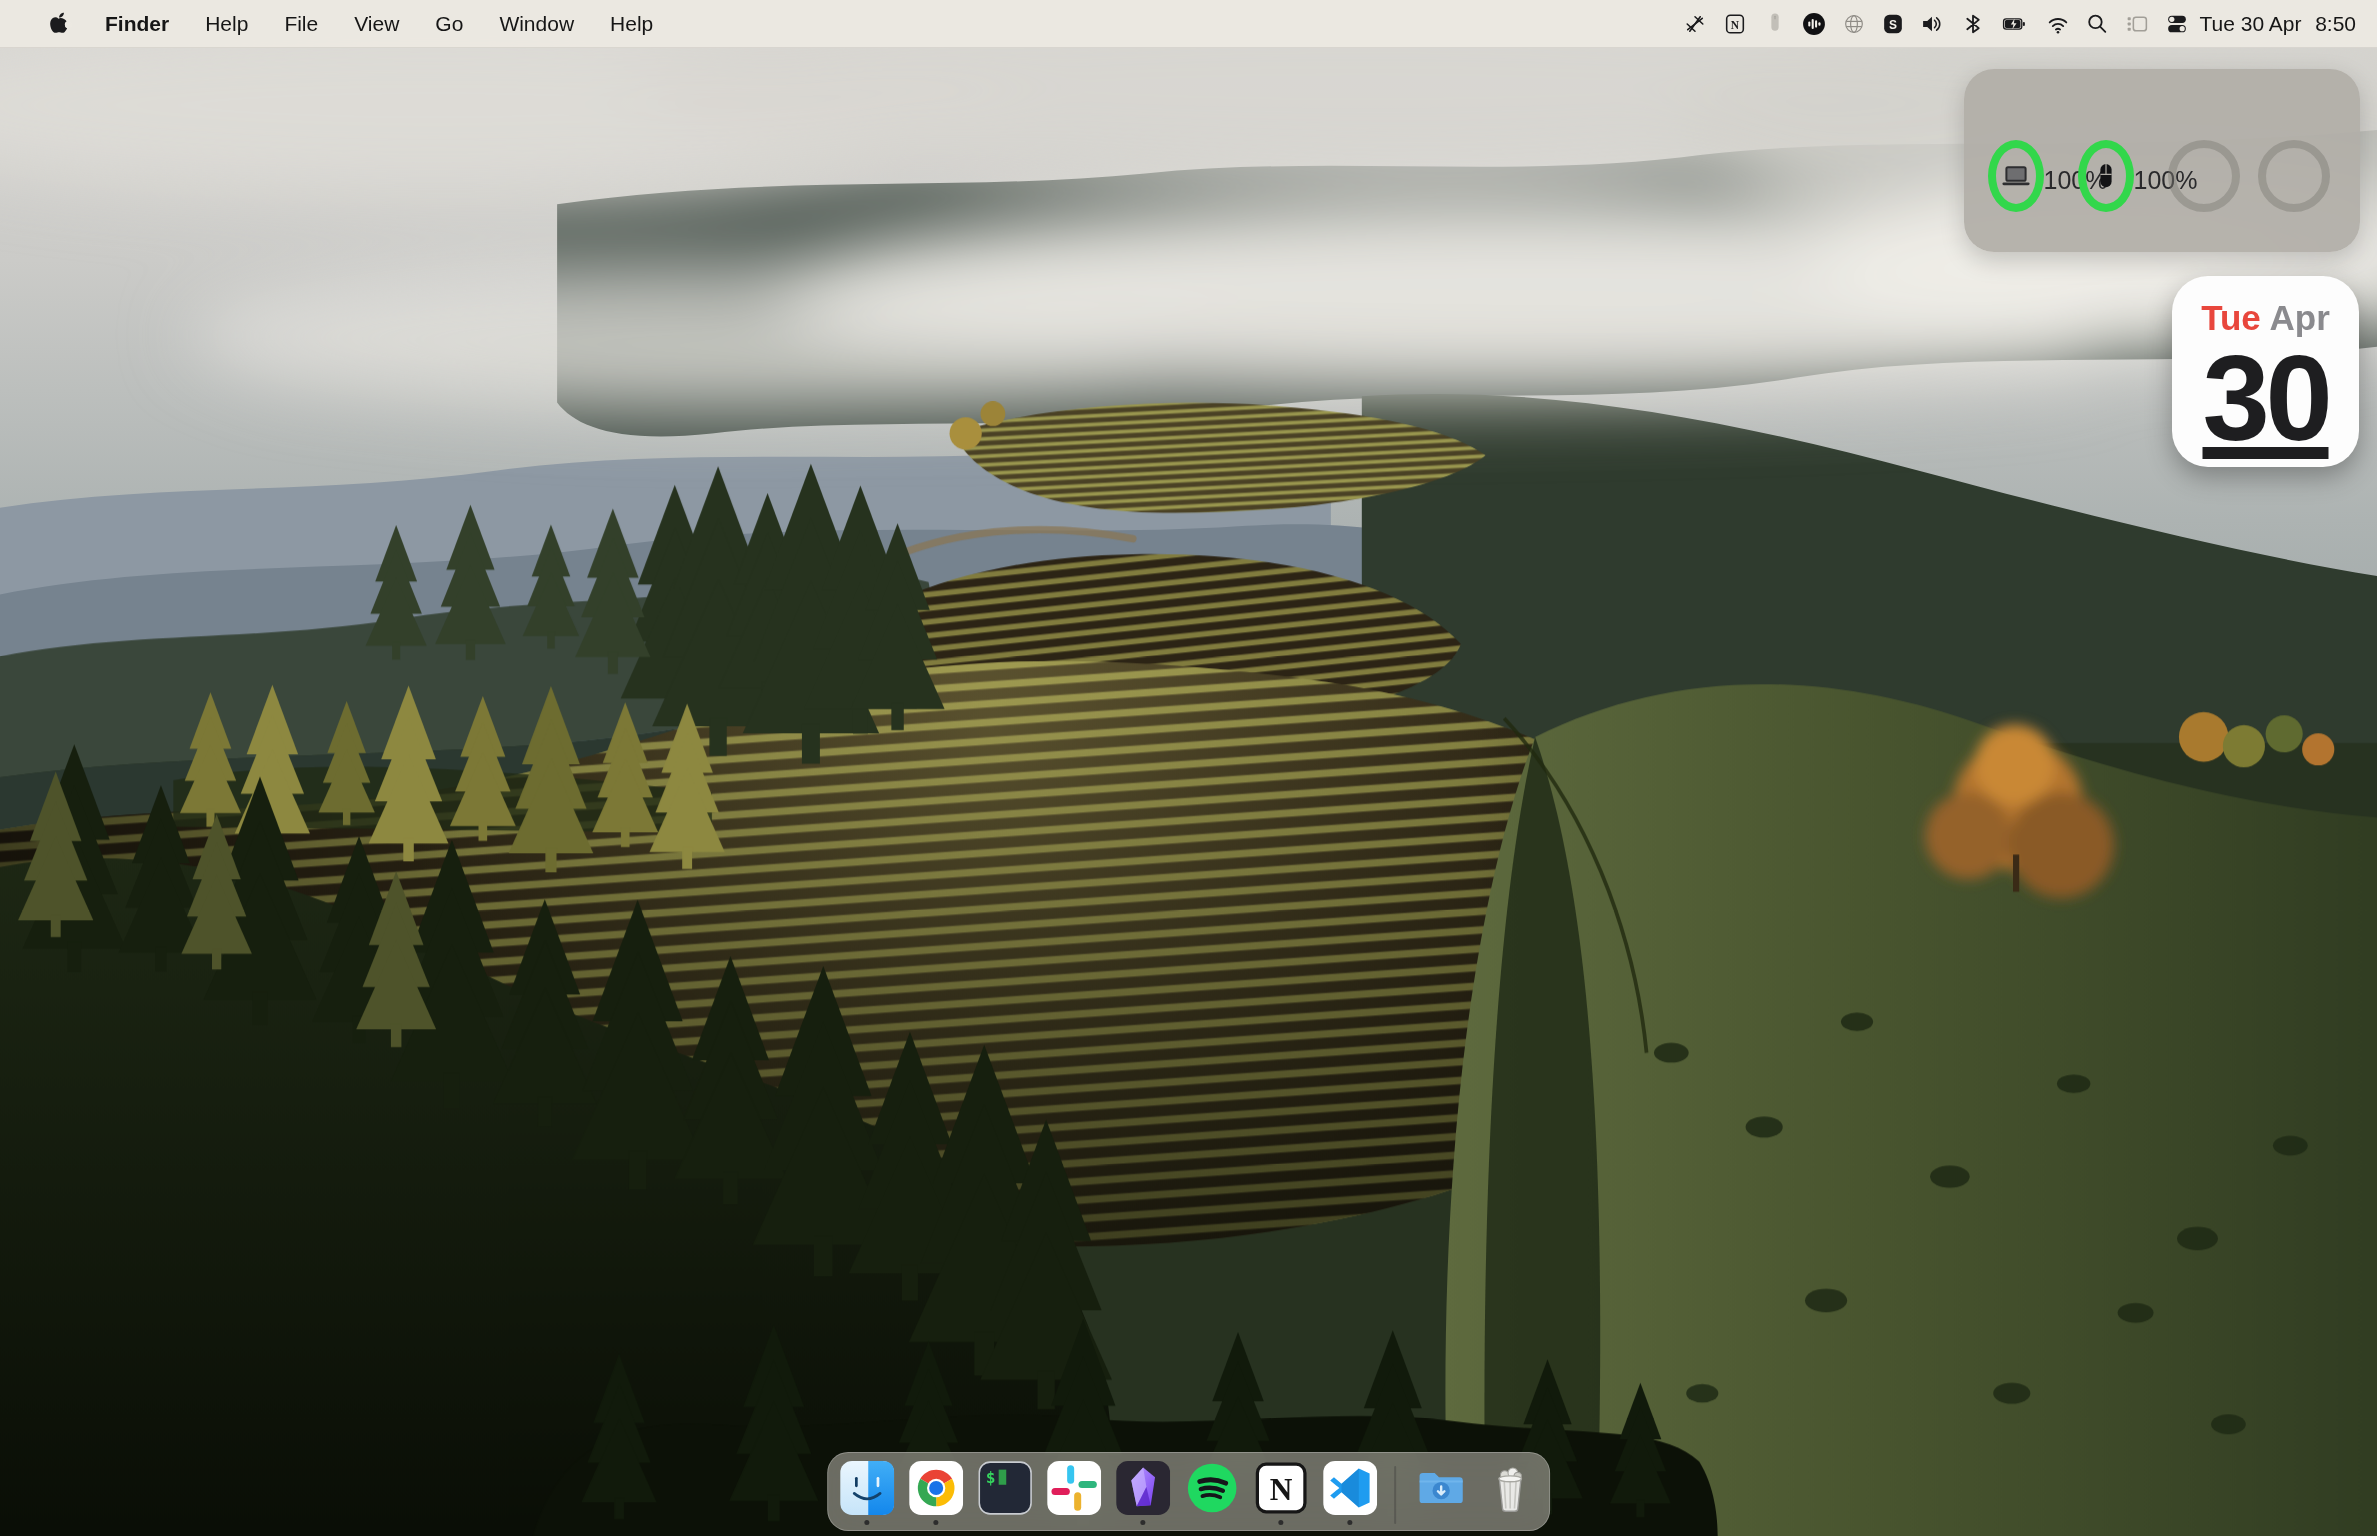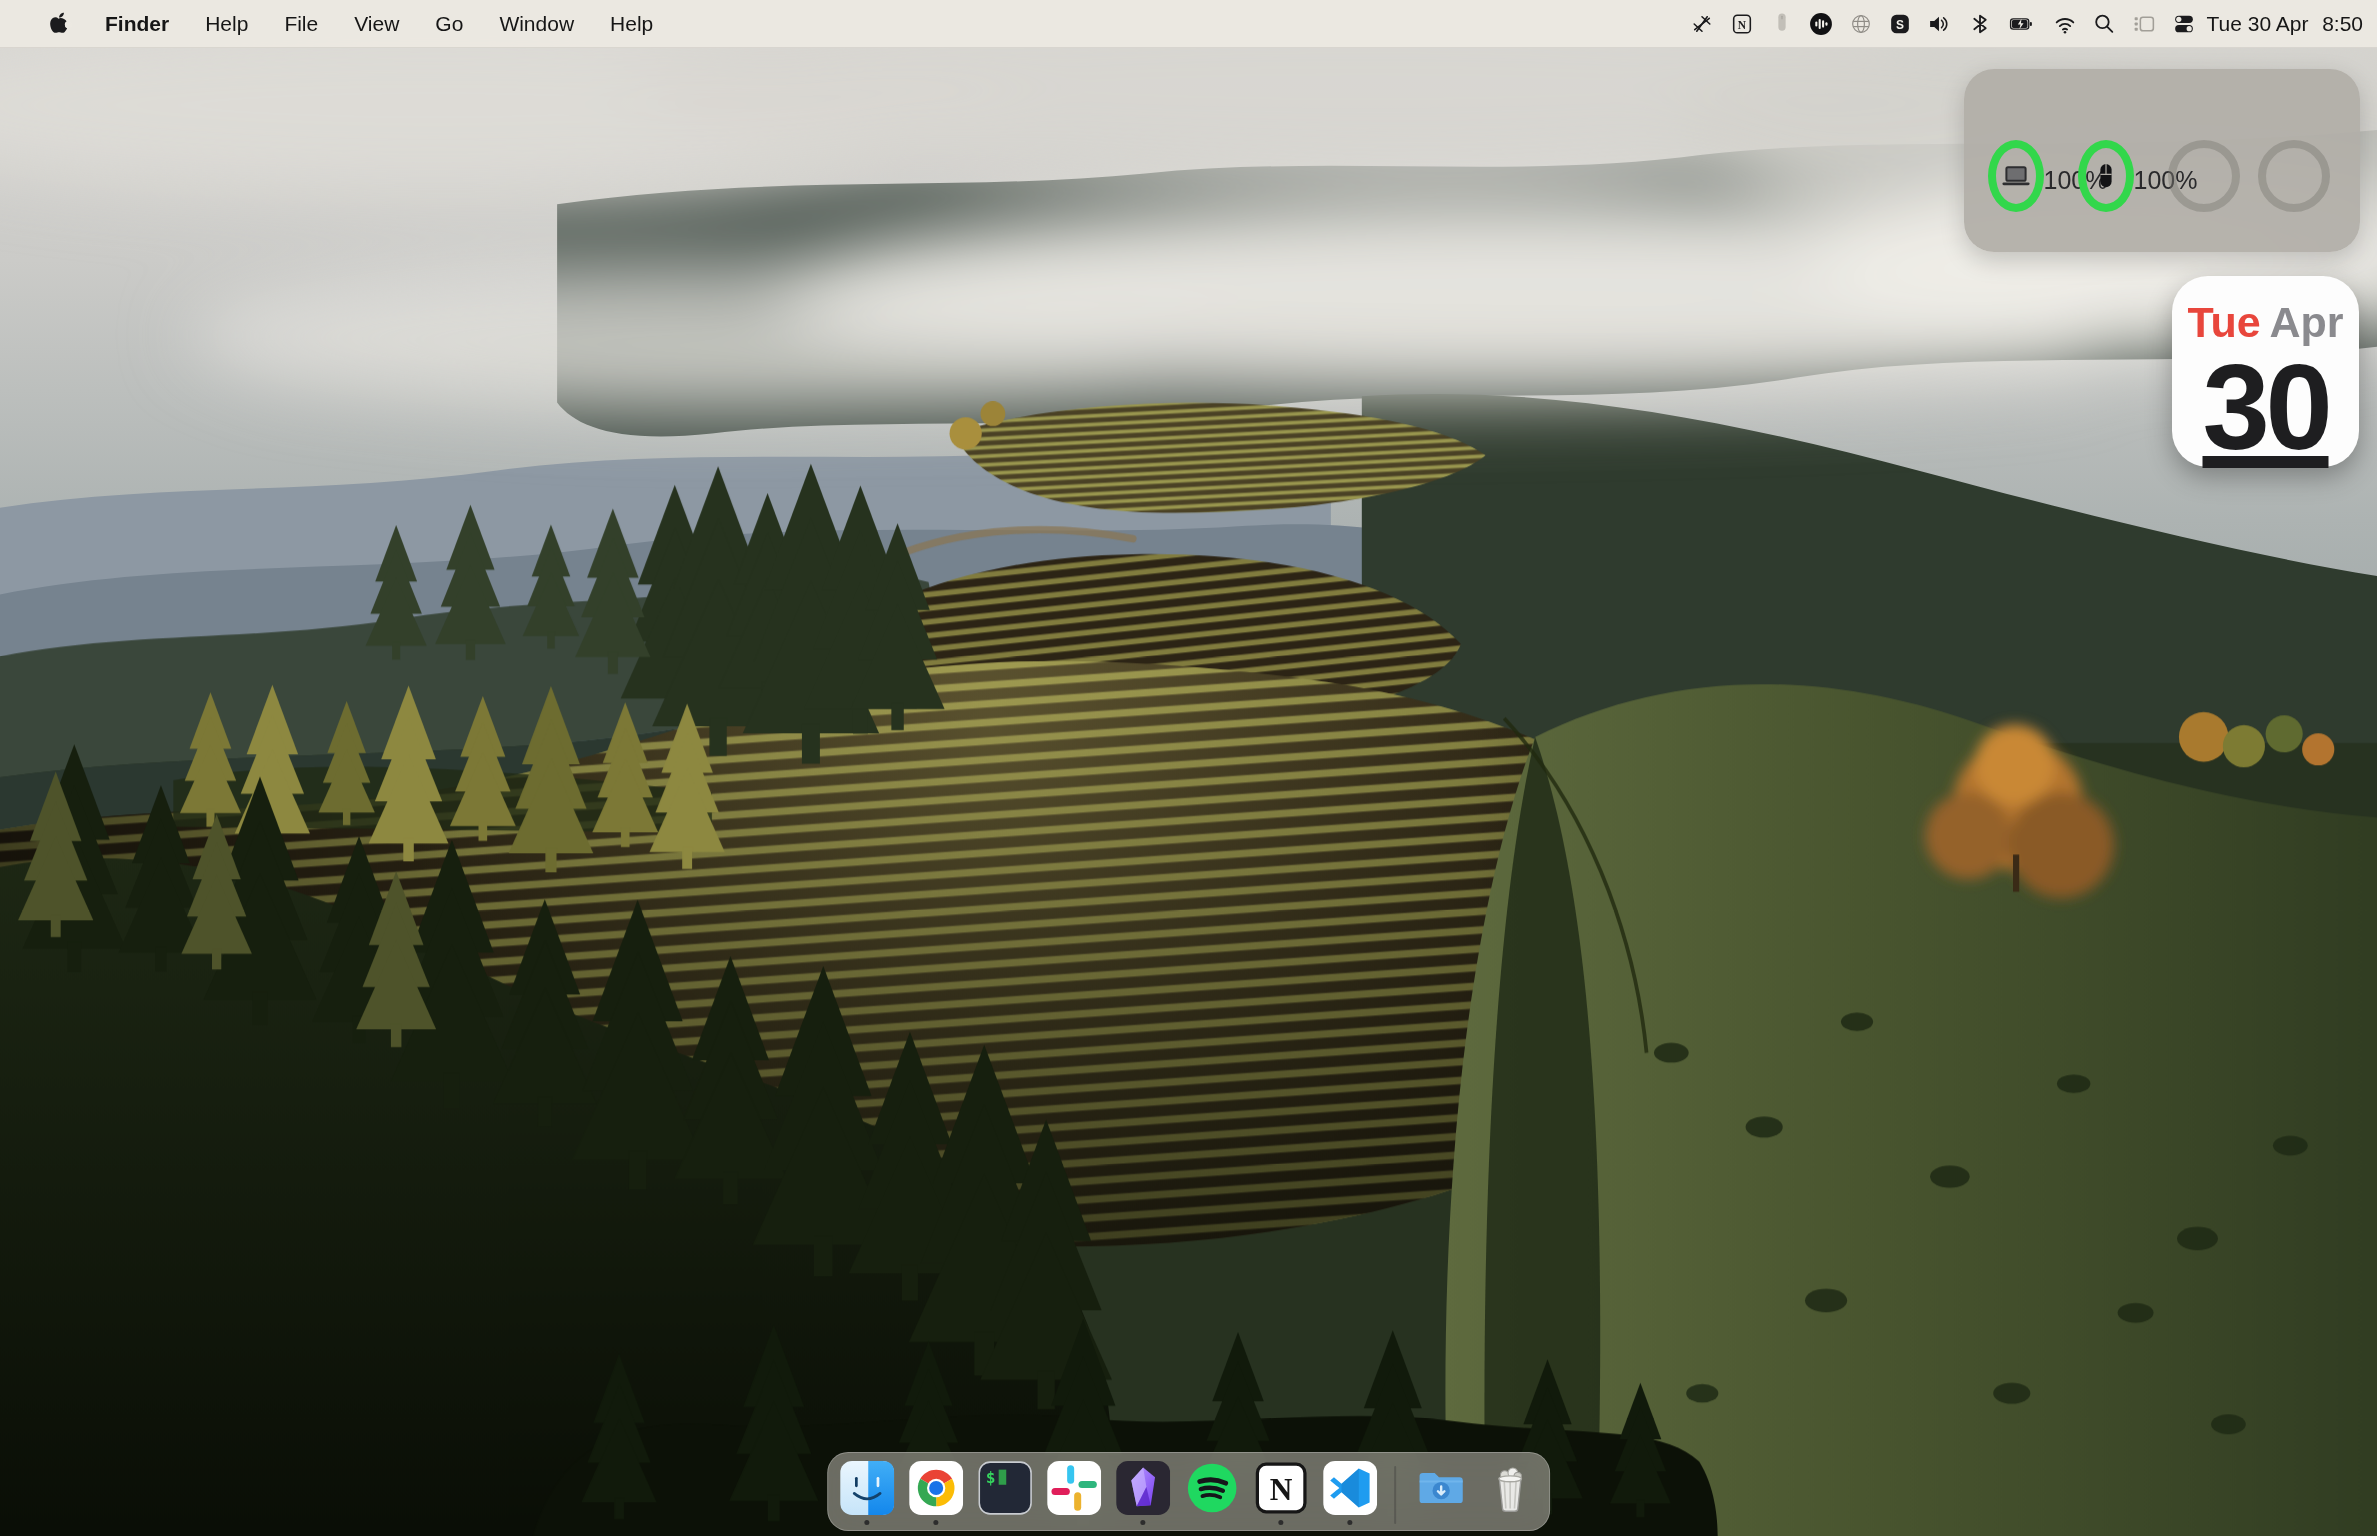--- a/index.html
+++ b/index.html
@@ -6,21 +6,21 @@
   html,body { width:2377px; height:1537px; background:#000; }
   .screen { position:relative; width:2377px; height:1537px; overflow:hidden;
             font-family:"Liberation Sans", sans-serif; }
 
   
   .wallpaper { position:absolute; inset:0; width:100%; height:100%; display:block; }
 
   
   .menubar { position:absolute; top:0; left:0; right:0; height:48px; z-index:10;
              background:rgba(236,233,226,0.95); border-bottom:0.6px solid rgba(0,0,0,0.08);
-             display:flex; align-items:center; padding:0 14px 0 45px;
+             display:flex; align-items:center; padding:0 21px 0 45px;
              font-size:21px; color:#161616; }
   .apple { width:27px; height:27px; }
   .menus { display:flex; gap:36px; margin-left:33px; align-items:center; }
   .menu-item { cursor:default; }
   .menu-item.bold { font-weight:700; }
   .status { margin-left:auto; display:flex; align-items:center; gap:13.6px; }
   .sicon { width:26px; height:26px; display:block; }
   .sicon.wide { width:32px; }
   .clock { display:flex; gap:13.6px; margin-left:10px; font-size:21px; color:#161616; white-space:nowrap;text-align:right; }
 
@@ -33,21 +33,21 @@
   .ring { width:72px; height:72px; border-radius:50%; border:8.7px solid #32d74b;
           display:flex; align-items:center; justify-content:center; }
   .ring.empty { border-color:rgba(125,122,116,0.45); }
   .ring svg { width:40px; height:40px; }
   .bat-label { margin-top:8.7px; font-size:25px; color:#2a2a2c; }
 
   
   .widget-calendar { position:absolute; left:2172px; top:276px; width:187px; height:191px; z-index:5;
                      border-radius:36px; background:#fdfdfd; text-align:center; padding-top:22px;
                      box-shadow:0 10px 27px rgba(0,0,0,0.30); }
-  .cal-top { font-size:43px; font-weight:700; letter-spacing:0; }
+  .cal-top { font-size:35px; font-weight:700; letter-spacing:0; }
   .cal-weekday { color:#e8463c; }
   .cal-month { color:#8a8a8e; margin-left:8.7px; }
   .cal-day { font-size:121px; font-weight:700; color:#1e1e20; line-height:1.0;
              letter-spacing:-4.3px; margin-top:0px;text-decoration:underline; }
 
   
   .dock { position:absolute; left:50%; transform:translateX(-50%); bottom:6.2px; height:79px; z-index:10;
           border-radius:21px; background:rgba(188,184,174,0.55);
           backdrop-filter:blur(17.3px); -webkit-backdrop-filter:blur(17.3px);
           border:0.6px solid rgba(255,255,255,0.25);

